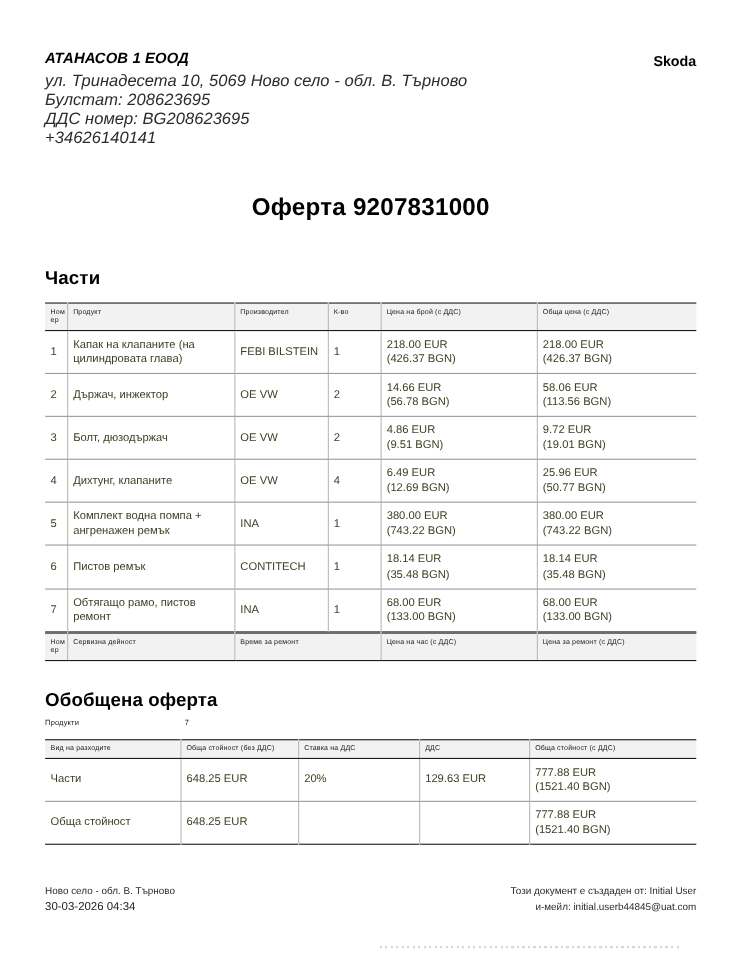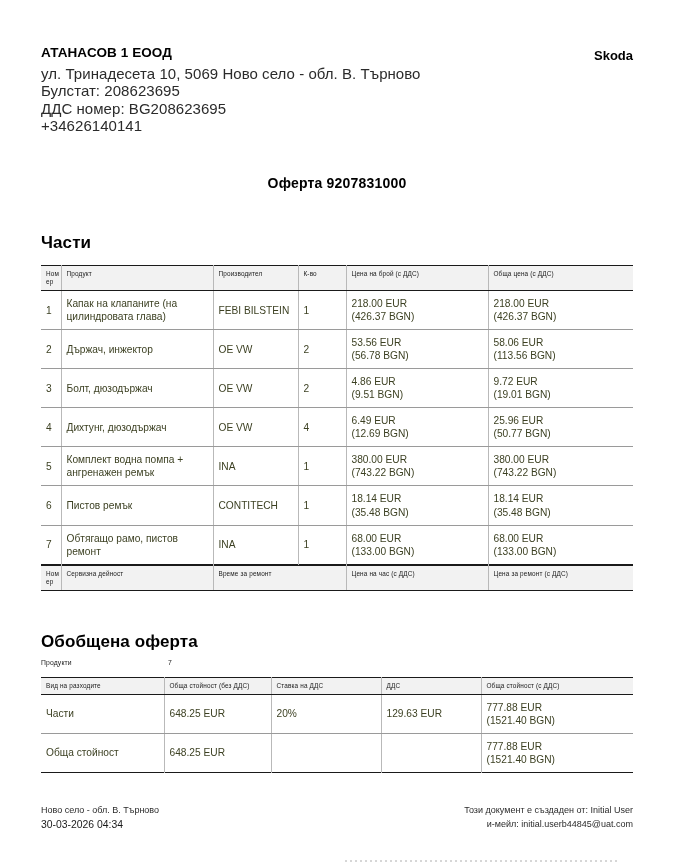--- a/index.html
+++ b/index.html
@@ -23,21 +23,21 @@
     box-sizing: border-box;
     padding: 46px 42px 0 41px;
   }
 
   
   .doc-header {
     display: flex;
     justify-content: space-between;
     align-items: flex-start;
   }
-  .company-block { line-height: 1.0; }
+  .company-block { line-height: 1.0; font-style: italic; }
   .company-name {
     font-size: 13.5px;
     font-weight: bold;
     letter-spacing: 0.1px;
     margin-bottom: 6px;
   }
   .company-line {
     font-size: 15px;
     color: #2b2b2b;
     margin-top: 2.5px;
@@ -46,35 +46,35 @@
   .brand-name {
     font-size: 13px;
     font-weight: bold;
     padding-top: 2px;
     white-space: nowrap;
   }
 
   
   .doc-title {
     text-align: center;
-    font-size: 14px;
+    font-size: 22px;
     font-weight: bold;
     margin-top: 42px;
     letter-spacing: 0.2px;
   }
 
   
   .section-heading {
     font-size: 17px;
     font-weight: bold;
     letter-spacing: 0.1px;
   }
   #parts-heading { margin-top: 42px; margin-bottom: 12px; }
   #services-heading { margin-top: 27px; margin-bottom: 13px; }
-  #summary-heading { margin-top: 41px; margin-bottom: 7px; }
+  #summary-heading { margin-top: 26px; margin-bottom: 7px; }
 
   
   table {
     width: 100%;
     border-collapse: collapse;
     table-layout: fixed;
   }
   table.doc-table {
     border-top: 1.6px solid #1a1a1a;
     border-bottom: 1.6px solid #1a1a1a;
@@ -226,21 +226,21 @@
           <span class="cell-sub">218.00 EUR</span>
           <span class="cell-sub">(426.37 BGN)</span>
         </td>
       </tr>
       <tr>
         <td class="idx">2</td>
         <td>Държач, инжектор</td>
         <td>OE VW</td>
         <td class="idx">2</td>
         <td>
-          <span class="cell-sub">53.56 EUR</span>
+          <span class="cell-sub">14.66 EUR</span>
           <span class="cell-sub">(56.78 BGN)</span>
         </td>
         <td>
           <span class="cell-sub">58.06 EUR</span>
           <span class="cell-sub">(113.56 BGN)</span>
         </td>
       </tr>
       <tr>
         <td class="idx">3</td>
         <td>Болт, дюзодържач</td>
@@ -250,21 +250,21 @@
           <span class="cell-sub">4.86 EUR</span>
           <span class="cell-sub">(9.51 BGN)</span>
         </td>
         <td>
           <span class="cell-sub">9.72 EUR</span>
           <span class="cell-sub">(19.01 BGN)</span>
         </td>
       </tr>
       <tr>
         <td class="idx">4</td>
-        <td>Дихтунг, дюзодържач</td>
+        <td>Дихтунг, клапаните</td>
         <td>OE VW</td>
         <td class="idx">4</td>
         <td>
           <span class="cell-sub">6.49 EUR</span>
           <span class="cell-sub">(12.69 BGN)</span>
         </td>
         <td>
           <span class="cell-sub">25.96 EUR</span>
           <span class="cell-sub">(50.77 BGN)</span>
         </td>

